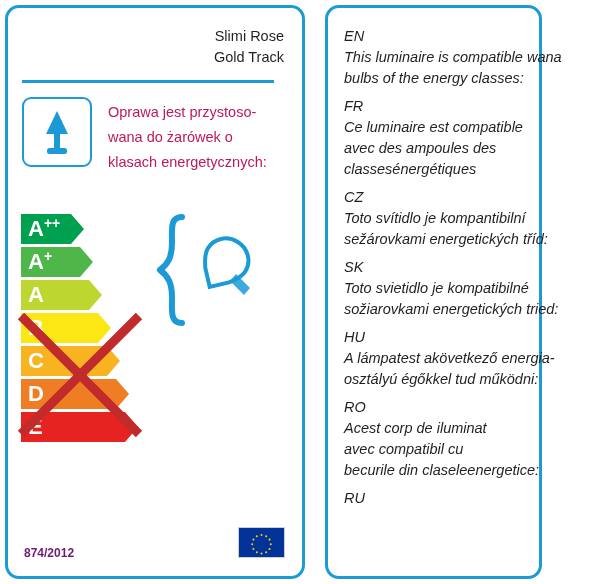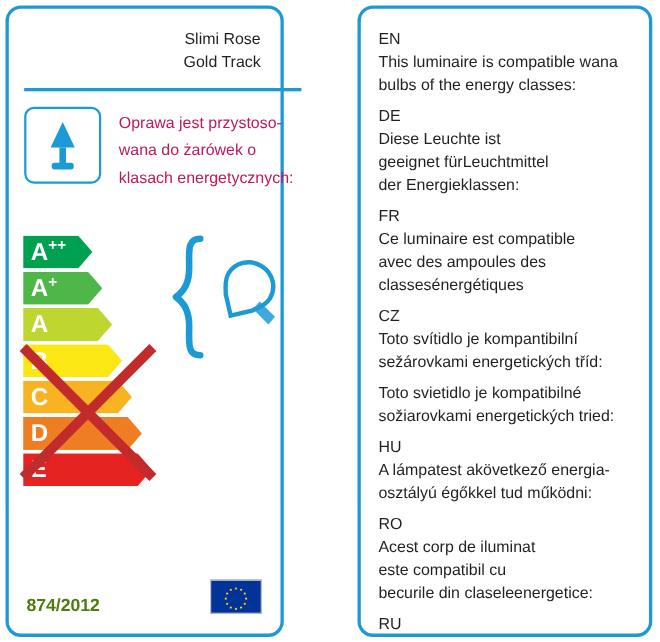--- a/index.html
+++ b/index.html
@@ -13,22 +13,22 @@
   }
 
   
   .panel{
     position:absolute;
     box-sizing:border-box;
     border:3px solid #1b9ad6;
     border-radius:14px;
     background:#ffffff;
   }
-  #left-panel{ left:5px;  top:5px;  width:253px; height:574px; }
-  #right-panel{ left:325px; top:5px; width:268px; height:574px; }
+  #left-panel{ left:5px;  top:5px;  width:300px; height:574px; }
+  #right-panel{ left:325px; top:5px; width:217px; height:574px;font-style:italic; }
 
   
   .product-title{
     position:absolute;
     right:18px; top:18px;
     text-align:right;
     font-size:14.5px;
     line-height:21px;
     color:#231f20;
     white-space:pre-line;
@@ -106,23 +106,23 @@
   #brace-bulb{
     position:absolute;
     left:148px; top:205px;
     width:110px; height:115px;
   }
 
   
   .reg-number{
     position:absolute;
     left:16px; bottom:16px;
-    font-size:16px;
+    font-size:12px;
     font-weight:bold;
-    color:#4d7c0f;
+    color:#701a75;
     text-align:right;
   }
   .eu-flag{
     position:absolute;
     right:17px; bottom:18px;
     width:47px; height:31px;
     background:#023399;
     border:1px solid #cfcfcf;
     box-sizing:border-box;
   }
@@ -230,48 +230,43 @@
 </div>
 
 <div class="panel" id="right-panel">
   <div id="lang-list">
       <div class="lang-block">
         <div class="lang-code">EN</div>
         <div class="lang-text">This luminaire is compatible wana
 bulbs of the energy classes:</div>
       </div>
       <div class="lang-block">
-        <div class="lang-code">DE</div>
-        <div class="lang-text">Diese Leuchte ist
-geeignet fürLeuchtmittel
-der Energieklassen:</div>
-      </div>
-      <div class="lang-block">
         <div class="lang-code">FR</div>
         <div class="lang-text">Ce luminaire est compatible
 avec des ampoules des
 classesénergétiques</div>
       </div>
       <div class="lang-block">
         <div class="lang-code">CZ</div>
         <div class="lang-text">Toto svítidlo je kompantibilní
 sežárovkami energetických tříd:</div>
       </div>
       <div class="lang-block">
+        <div class="lang-code">SK</div>
         <div class="lang-text">Toto svietidlo je kompatibilné
 sožiarovkami energetických tried:</div>
       </div>
       <div class="lang-block">
         <div class="lang-code">HU</div>
         <div class="lang-text">A lámpatest akövetkező energia-
 osztályú égőkkel tud működni:</div>
       </div>
       <div class="lang-block">
         <div class="lang-code">RO</div>
         <div class="lang-text">Acest corp de iluminat
-este compatibil cu
+avec compatibil cu
 becurile din claseleenergetice:</div>
       </div>
       <div class="lang-block">
         <div class="lang-code">RU</div>
       </div>
     </div>
 </div>
 
 </body></html>

